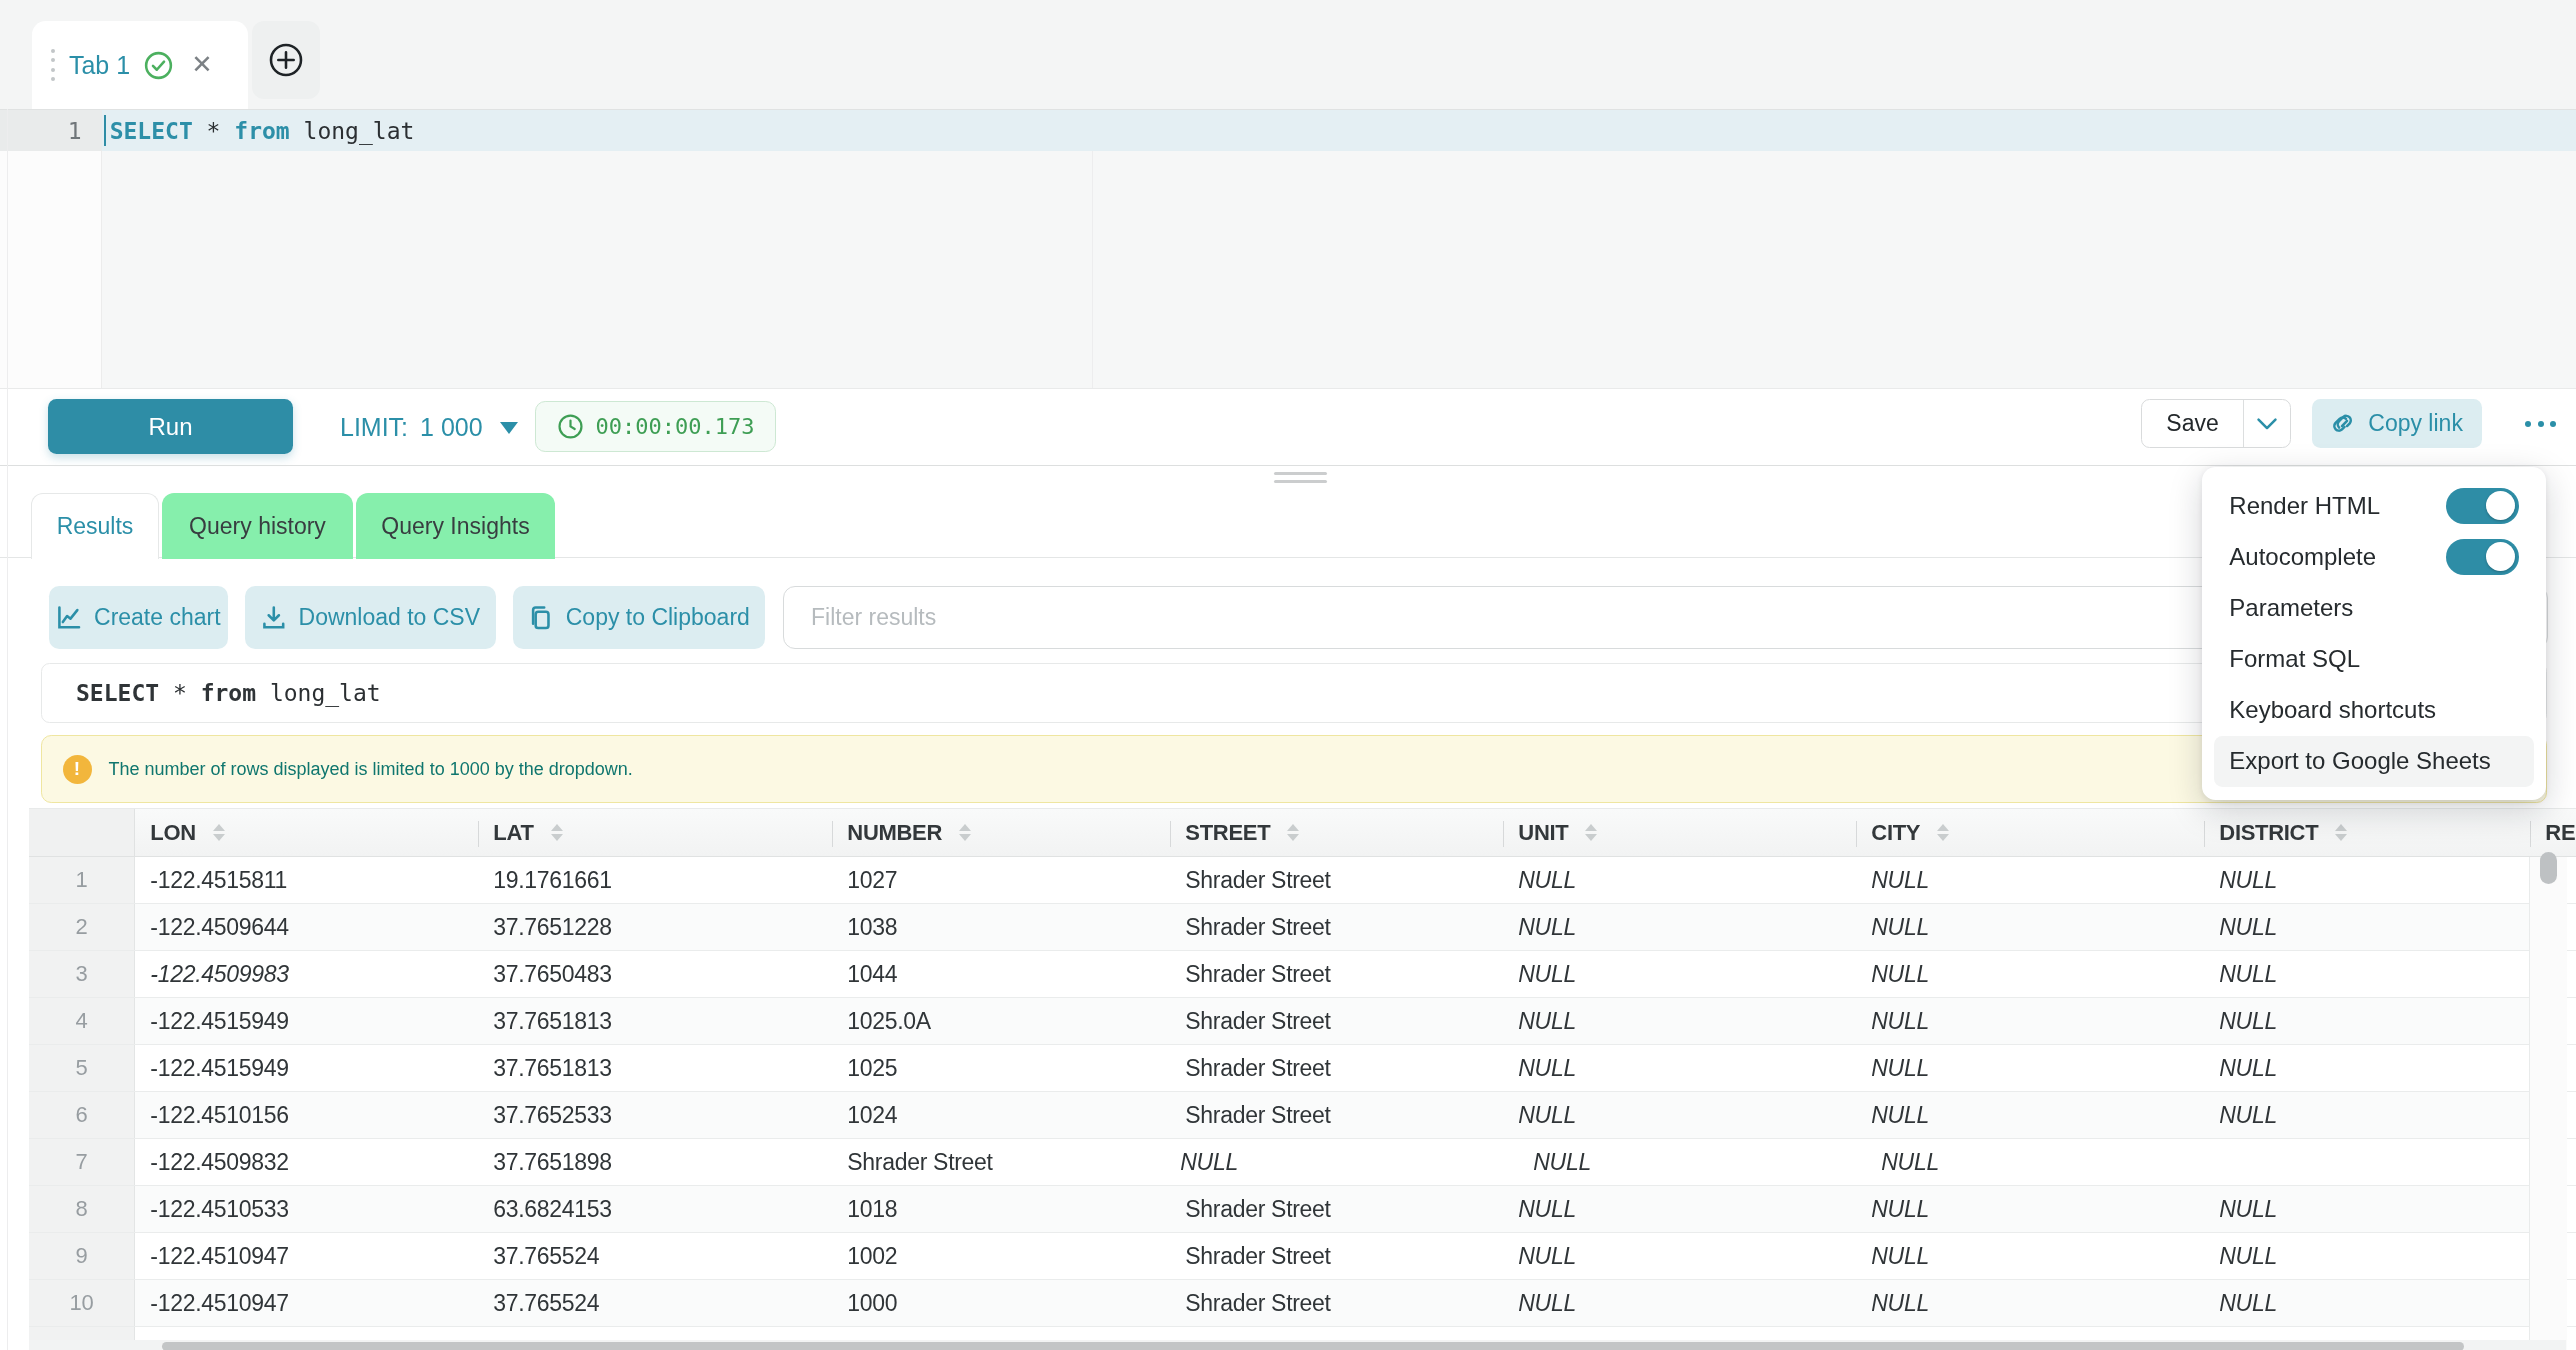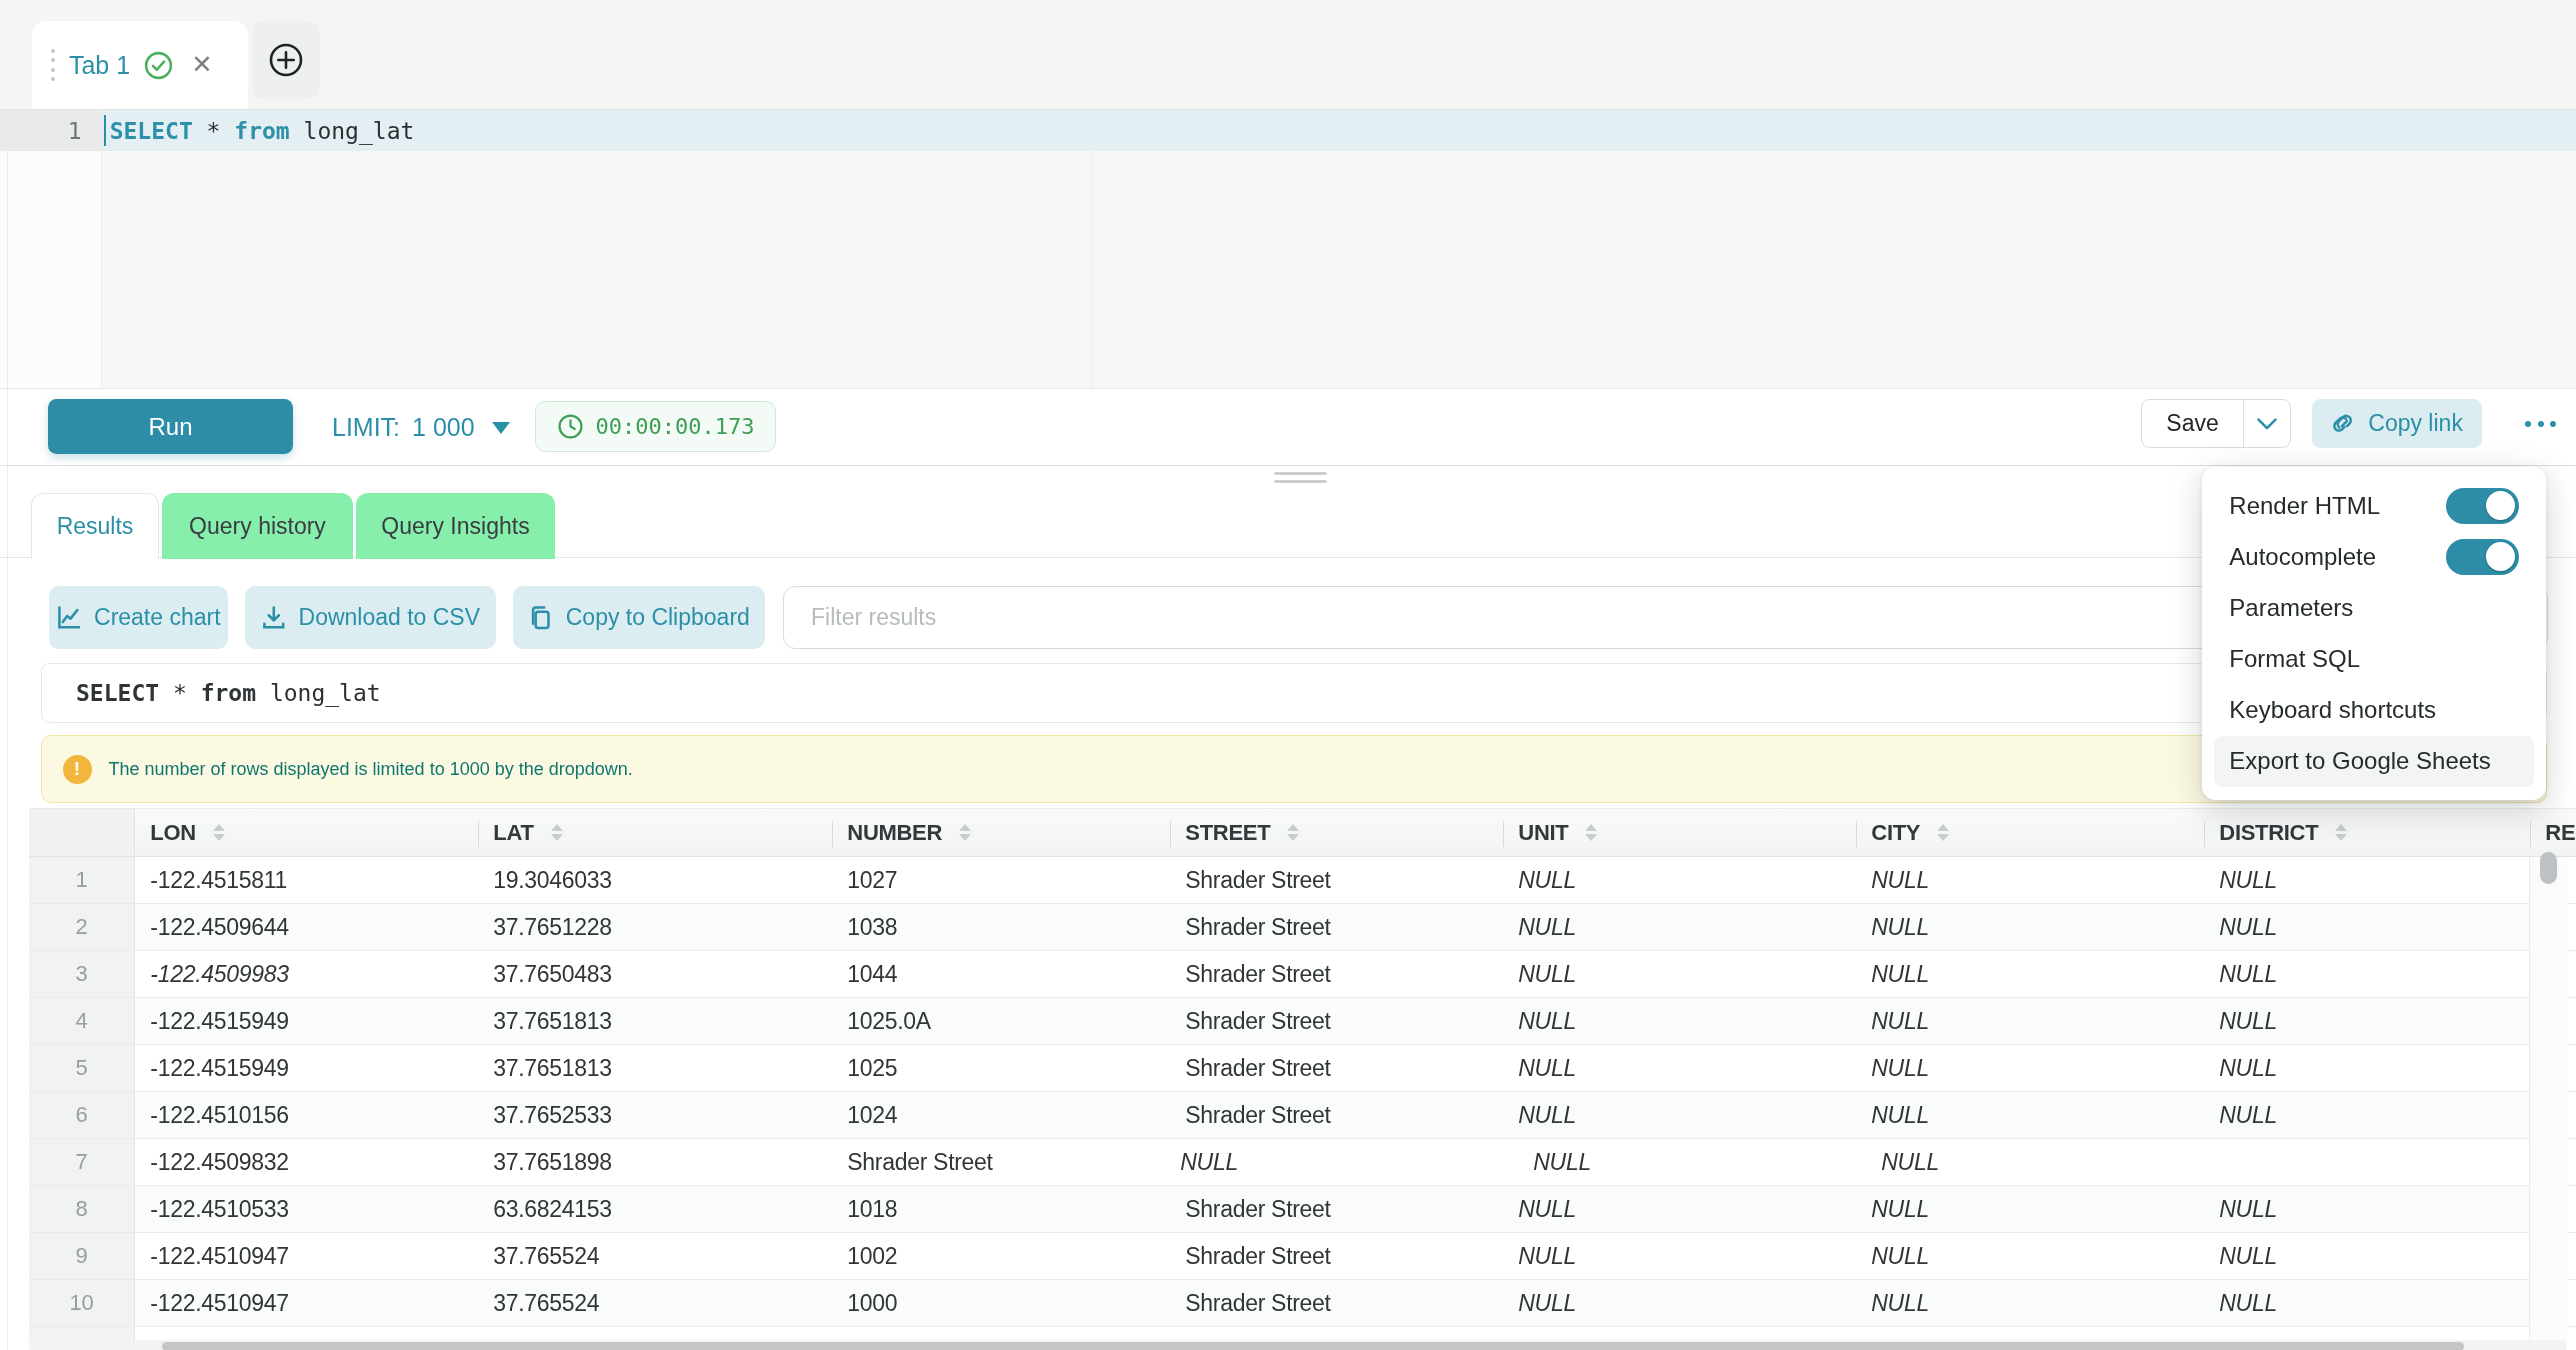--- a/index.html
+++ b/index.html
@@ -41,21 +41,21 @@
   .tok-kw { color:#2d8fa8; font-weight:bold; }
   .tok-plain { color:#2b2f32; }
 
   
   .runbar { position:absolute; left:0; top:388px; width:100%; height:77px; background:#fff; border-top:0.9px solid #e9eaea; }
   .run-button {
     position:absolute; left:48px; top:10.2px; width:245px; height:55px; border-radius:8.5px;
     background:#2e8da6; color:#fff; font-size:24px; display:flex; align-items:center; justify-content:center;
     box-shadow:0 3.4px 8.5px rgba(46,141,166,.25);
   }
-  .limit-group { position:absolute; left:332px; top:0; height:77px; display:flex; align-items:center; color:#2b8fa8; font-size:25px; }
+  .limit-group { position:absolute; left:340px; top:0; height:77px; display:flex; align-items:center; color:#2b8fa8; font-size:25px; }
   .limit-value { margin-left:12px; }
   .limit-caret { margin-left:17px; width:0; height:0; border-left:9.4px solid transparent; border-right:9.4px solid transparent; border-top:12px solid #2b8fa8; }
   .timer-badge {
     position:absolute; left:535px; top:12px; height:51px; display:flex; align-items:center; gap:12px;
     padding:0 20.5px; background:#f4fbf6; border:1.7px solid #cde8d3; border-radius:10.2px;
     color:#3e9e54; font-size:22px;
   }
   .save-split {
     position:absolute; left:2141px; top:10.2px; width:150px; height:49px; background:#fff;
     border:1.7px solid #d9dbdc; border-radius:8.5px; display:flex; align-items:stretch; overflow:hidden;
@@ -348,21 +348,21 @@
         </div>
         <div class="th" style="width: 47px;">
           <span class="divider"></span>
           <span>RE</span>
         </div>
       </div>
     <div id="grid-body">
         <div class="tr">
           <div class="td idx" style="width: 106px;">1</div>
           <div class="td" style="width: 343px;">-122.4515811</div>
-          <div class="td" style="width: 354px;">19.3046033</div>
+          <div class="td" style="width: 354px;">19.1761661</div>
           <div class="td" style="width: 338px;">1027</div>
           <div class="td" style="width: 333px;">Shrader Street</div>
           <div class="td null-val" style="width: 353px;">NULL</div>
           <div class="td null-val" style="width: 348px;">NULL</div>
           <div class="td null-val" style="width: 326px;">NULL</div>
         </div>
         <div class="tr stripe">
           <div class="td idx" style="width: 106px;">2</div>
           <div class="td" style="width: 343px; text-align: center;">-122.4509644</div>
           <div class="td" style="width: 354px;">37.7651228</div>

